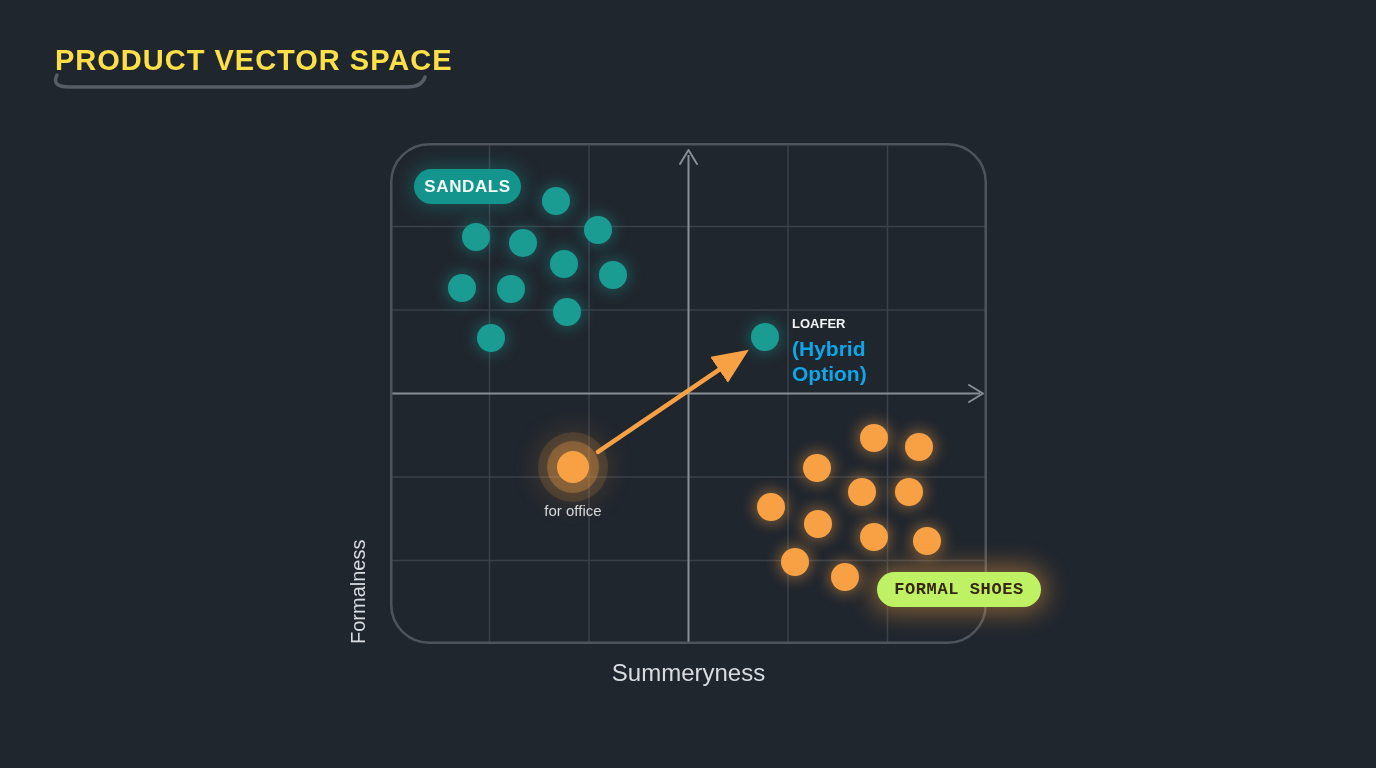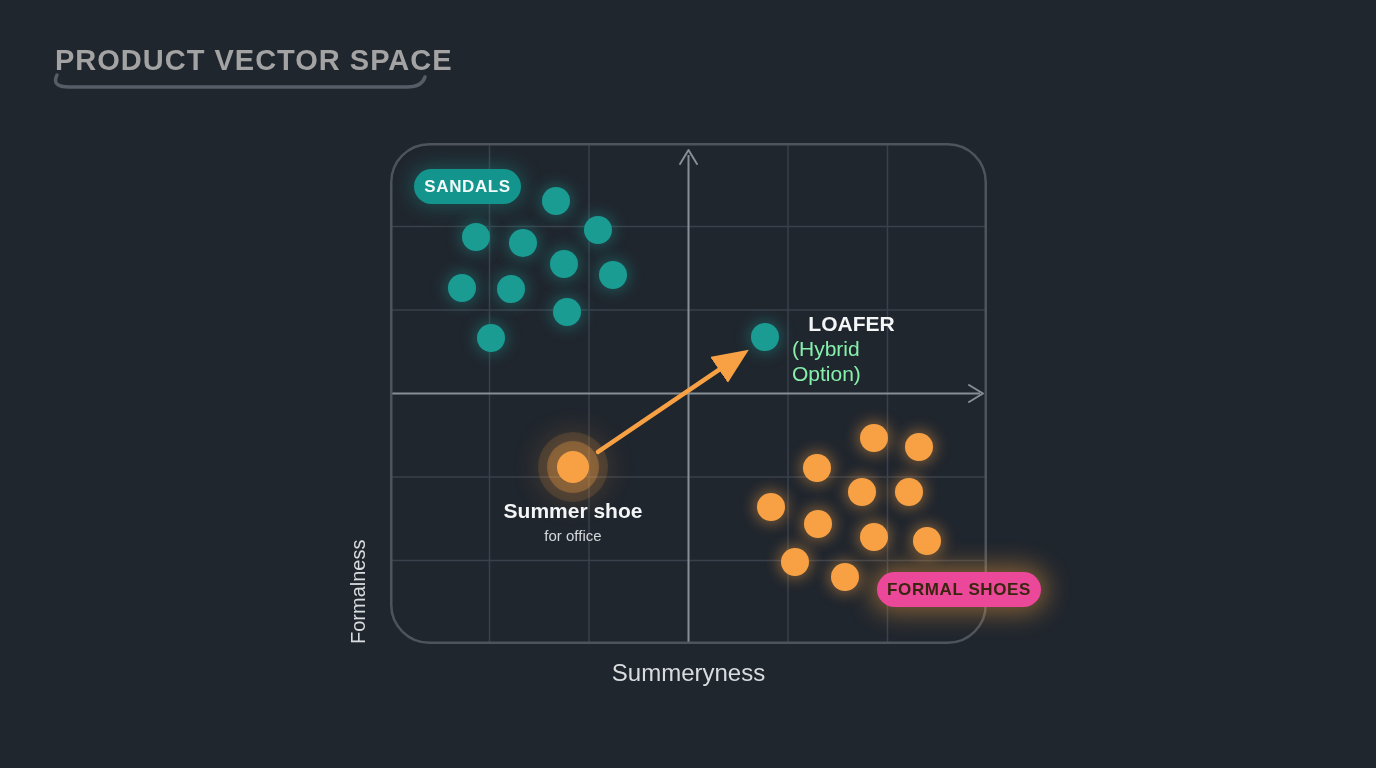--- a/index.html
+++ b/index.html
@@ -11,21 +11,21 @@
     overflow: hidden;
   }
 
   
   .title {
     position: absolute;
     left: 55px; top: 44px;
     font-size: 29px;
     font-weight: 700;
     letter-spacing: 1px;
-    color: #a3a3a3;
+    color: #fde047;
   }
   .title-underline {
     position: absolute;
     left: 50px; top: 72px;
     width: 380px; height: 22px;
   }
 
   
   .plot {
     position: absolute;
@@ -73,34 +73,35 @@
   .badge-sandals {
     left: 24px; top: 26px;
     width: 107px;
     background: #13948C;
     color: #F2FAF9;
     box-shadow: 0 0 18px 4px rgba(24,150,141,0.35);
   }
   .badge-formal {
     left: 487px; top: 429px;
     width: 164px;
-    background: #ec4899;
+    background: #bef264;
     color: #38270E;
     box-shadow: 0 0 24px 6px rgba(249,162,63,0.45);
+    font-family: Liberation Mono, monospace;
   }
 
   
   .loafer-label {
     position: absolute;
     left: 402px; top: 168px;
     z-index: 6;
     line-height: 25px;
   }
-  .loafer-label .l1 { font-size: 21px; font-weight: 700; color: #F3F5F6; text-align: center; }
-  .loafer-label .l2 { font-size: 21px; font-weight: 400; color: #86efac; }
+  .loafer-label .l1 { font-size: 13px; font-weight: 700; color: #F3F5F6; }
+  .loafer-label .l2 { font-size: 21px; font-weight: 700; color: #0ea5e9; }
 
   .summer-label {
     position: absolute;
     left: 73px; top: 355px;
     width: 220px;
     text-align: center;
     z-index: 6;
     line-height: 25px;
   }
   .summer-label .l1 { font-size: 21px; font-weight: 700; color: #F3F5F6; }
@@ -201,18 +202,17 @@
   </div>
   <div class="badge badge-formal">
     <span>FORMAL SHOES</span>
   </div>
 
   <div class="loafer-label">
     <div class="l1">LOAFER</div>
     <div class="l2">(Hybrid Option)</div>
   </div>
   <div class="summer-label">
-    <div class="l1">Summer shoe</div>
     <div class="l2">for office</div>
   </div>
 </div>
 
 <div class="x-axis-label">Summeryness</div>
 
 </body></html>

